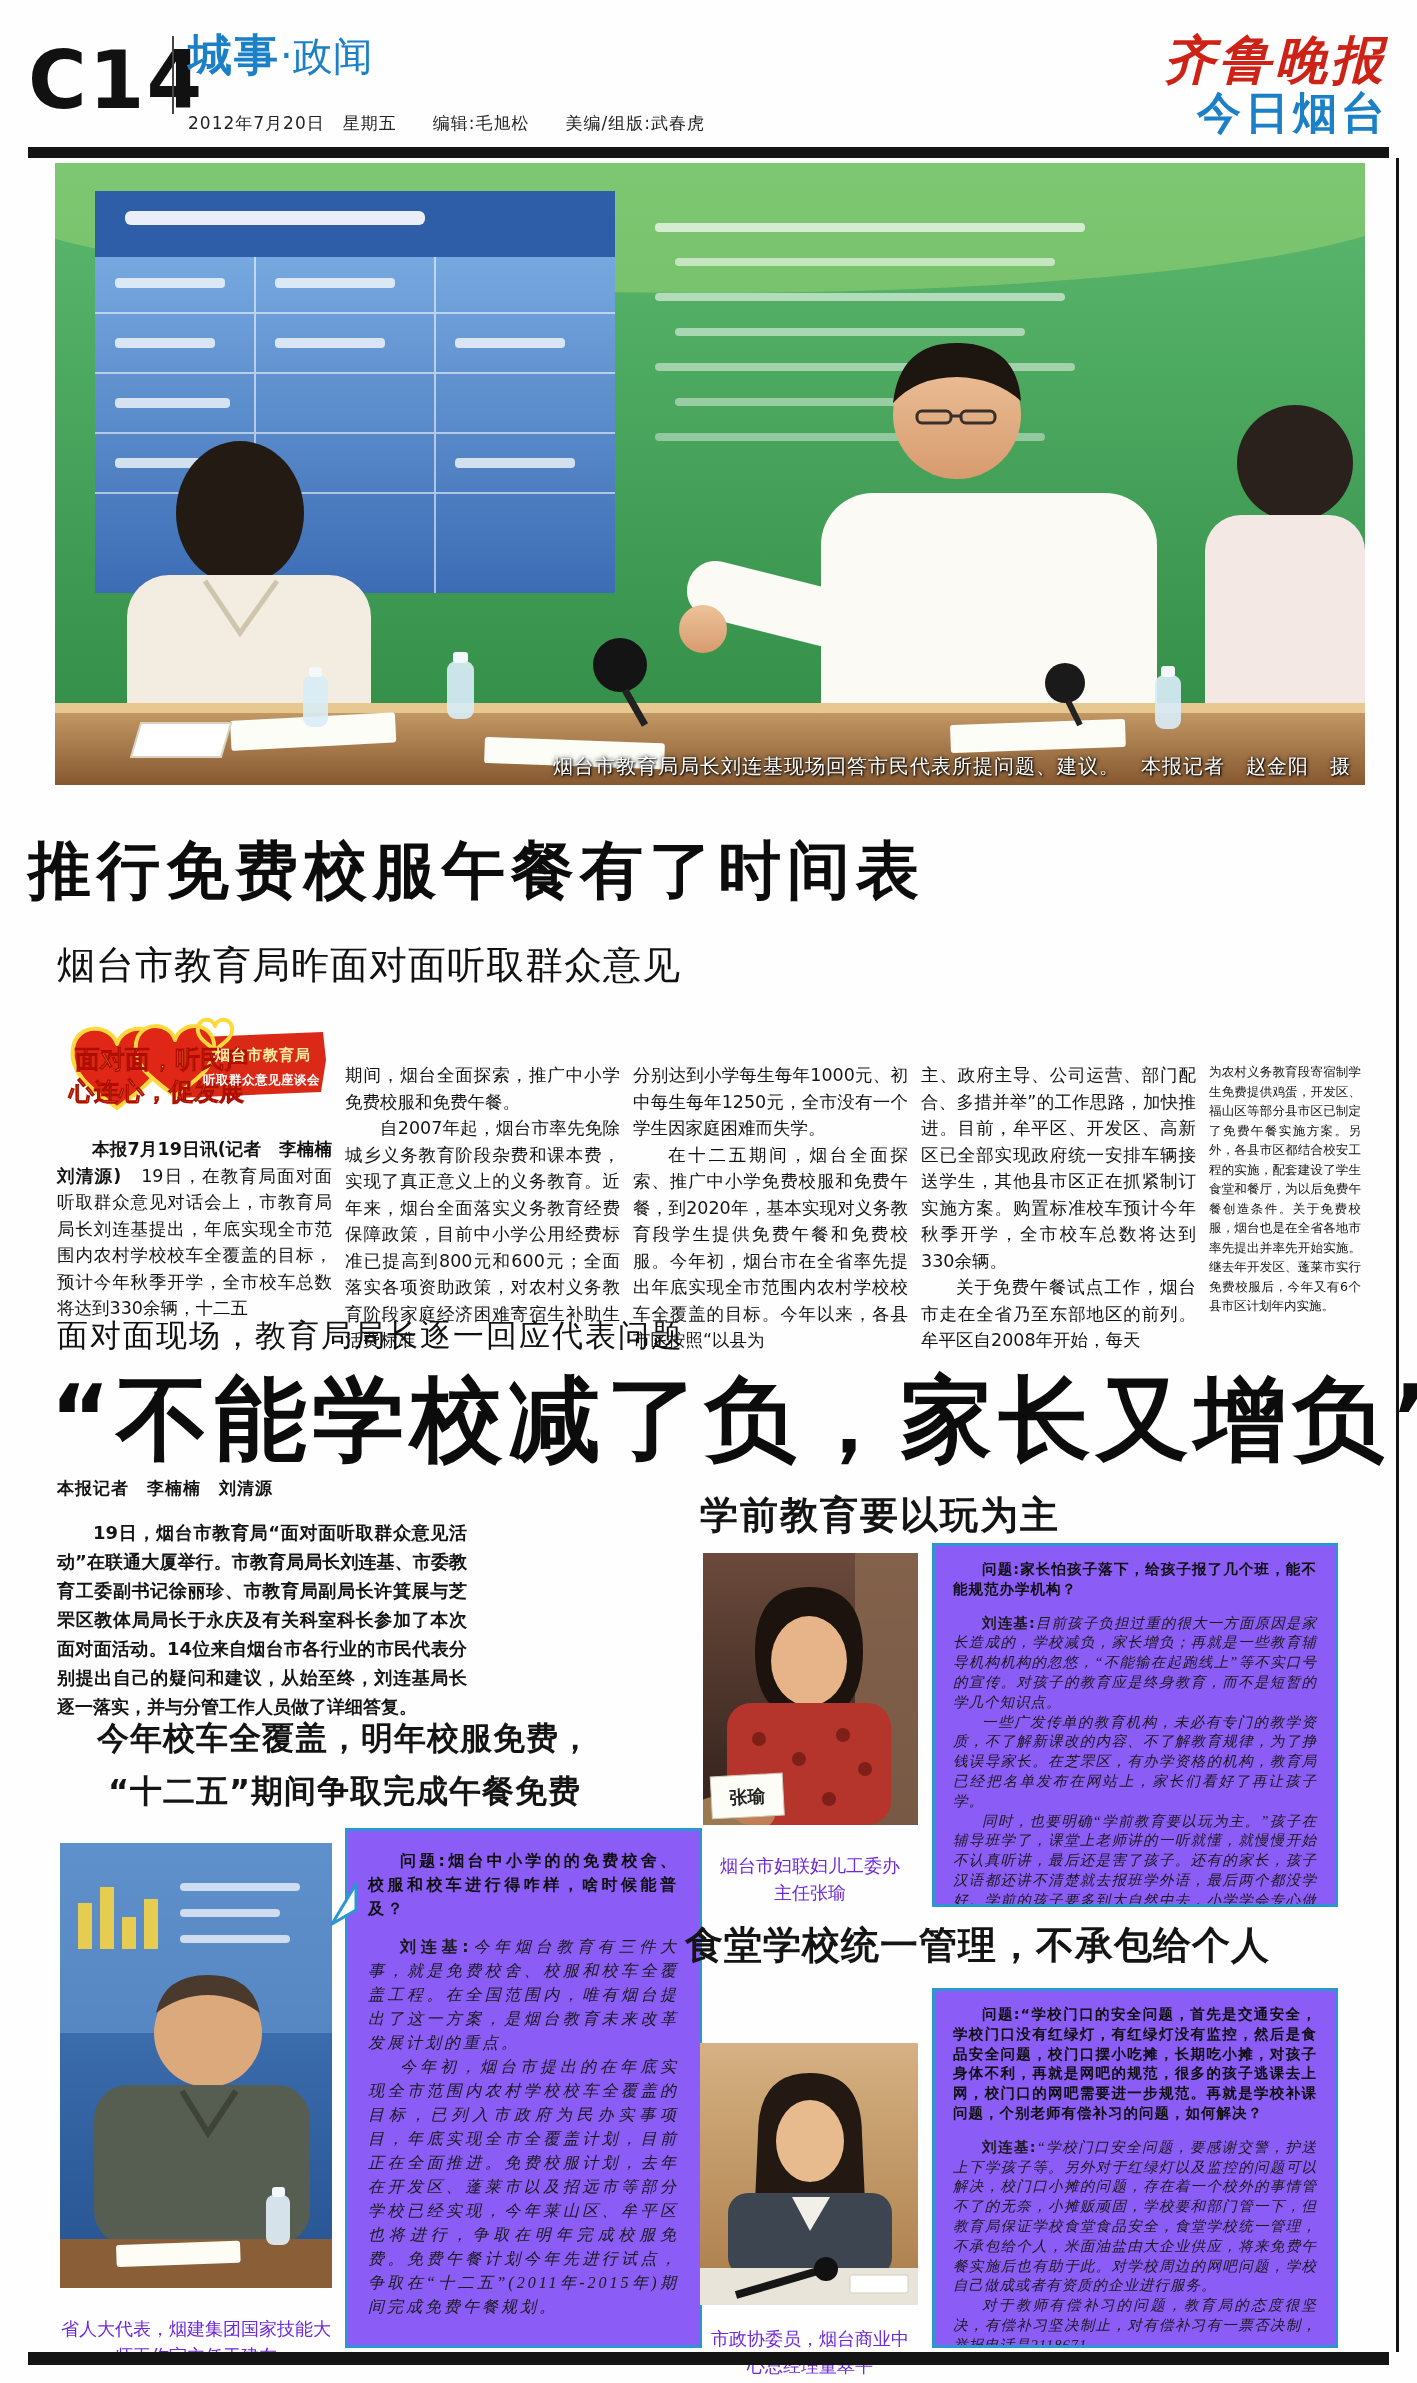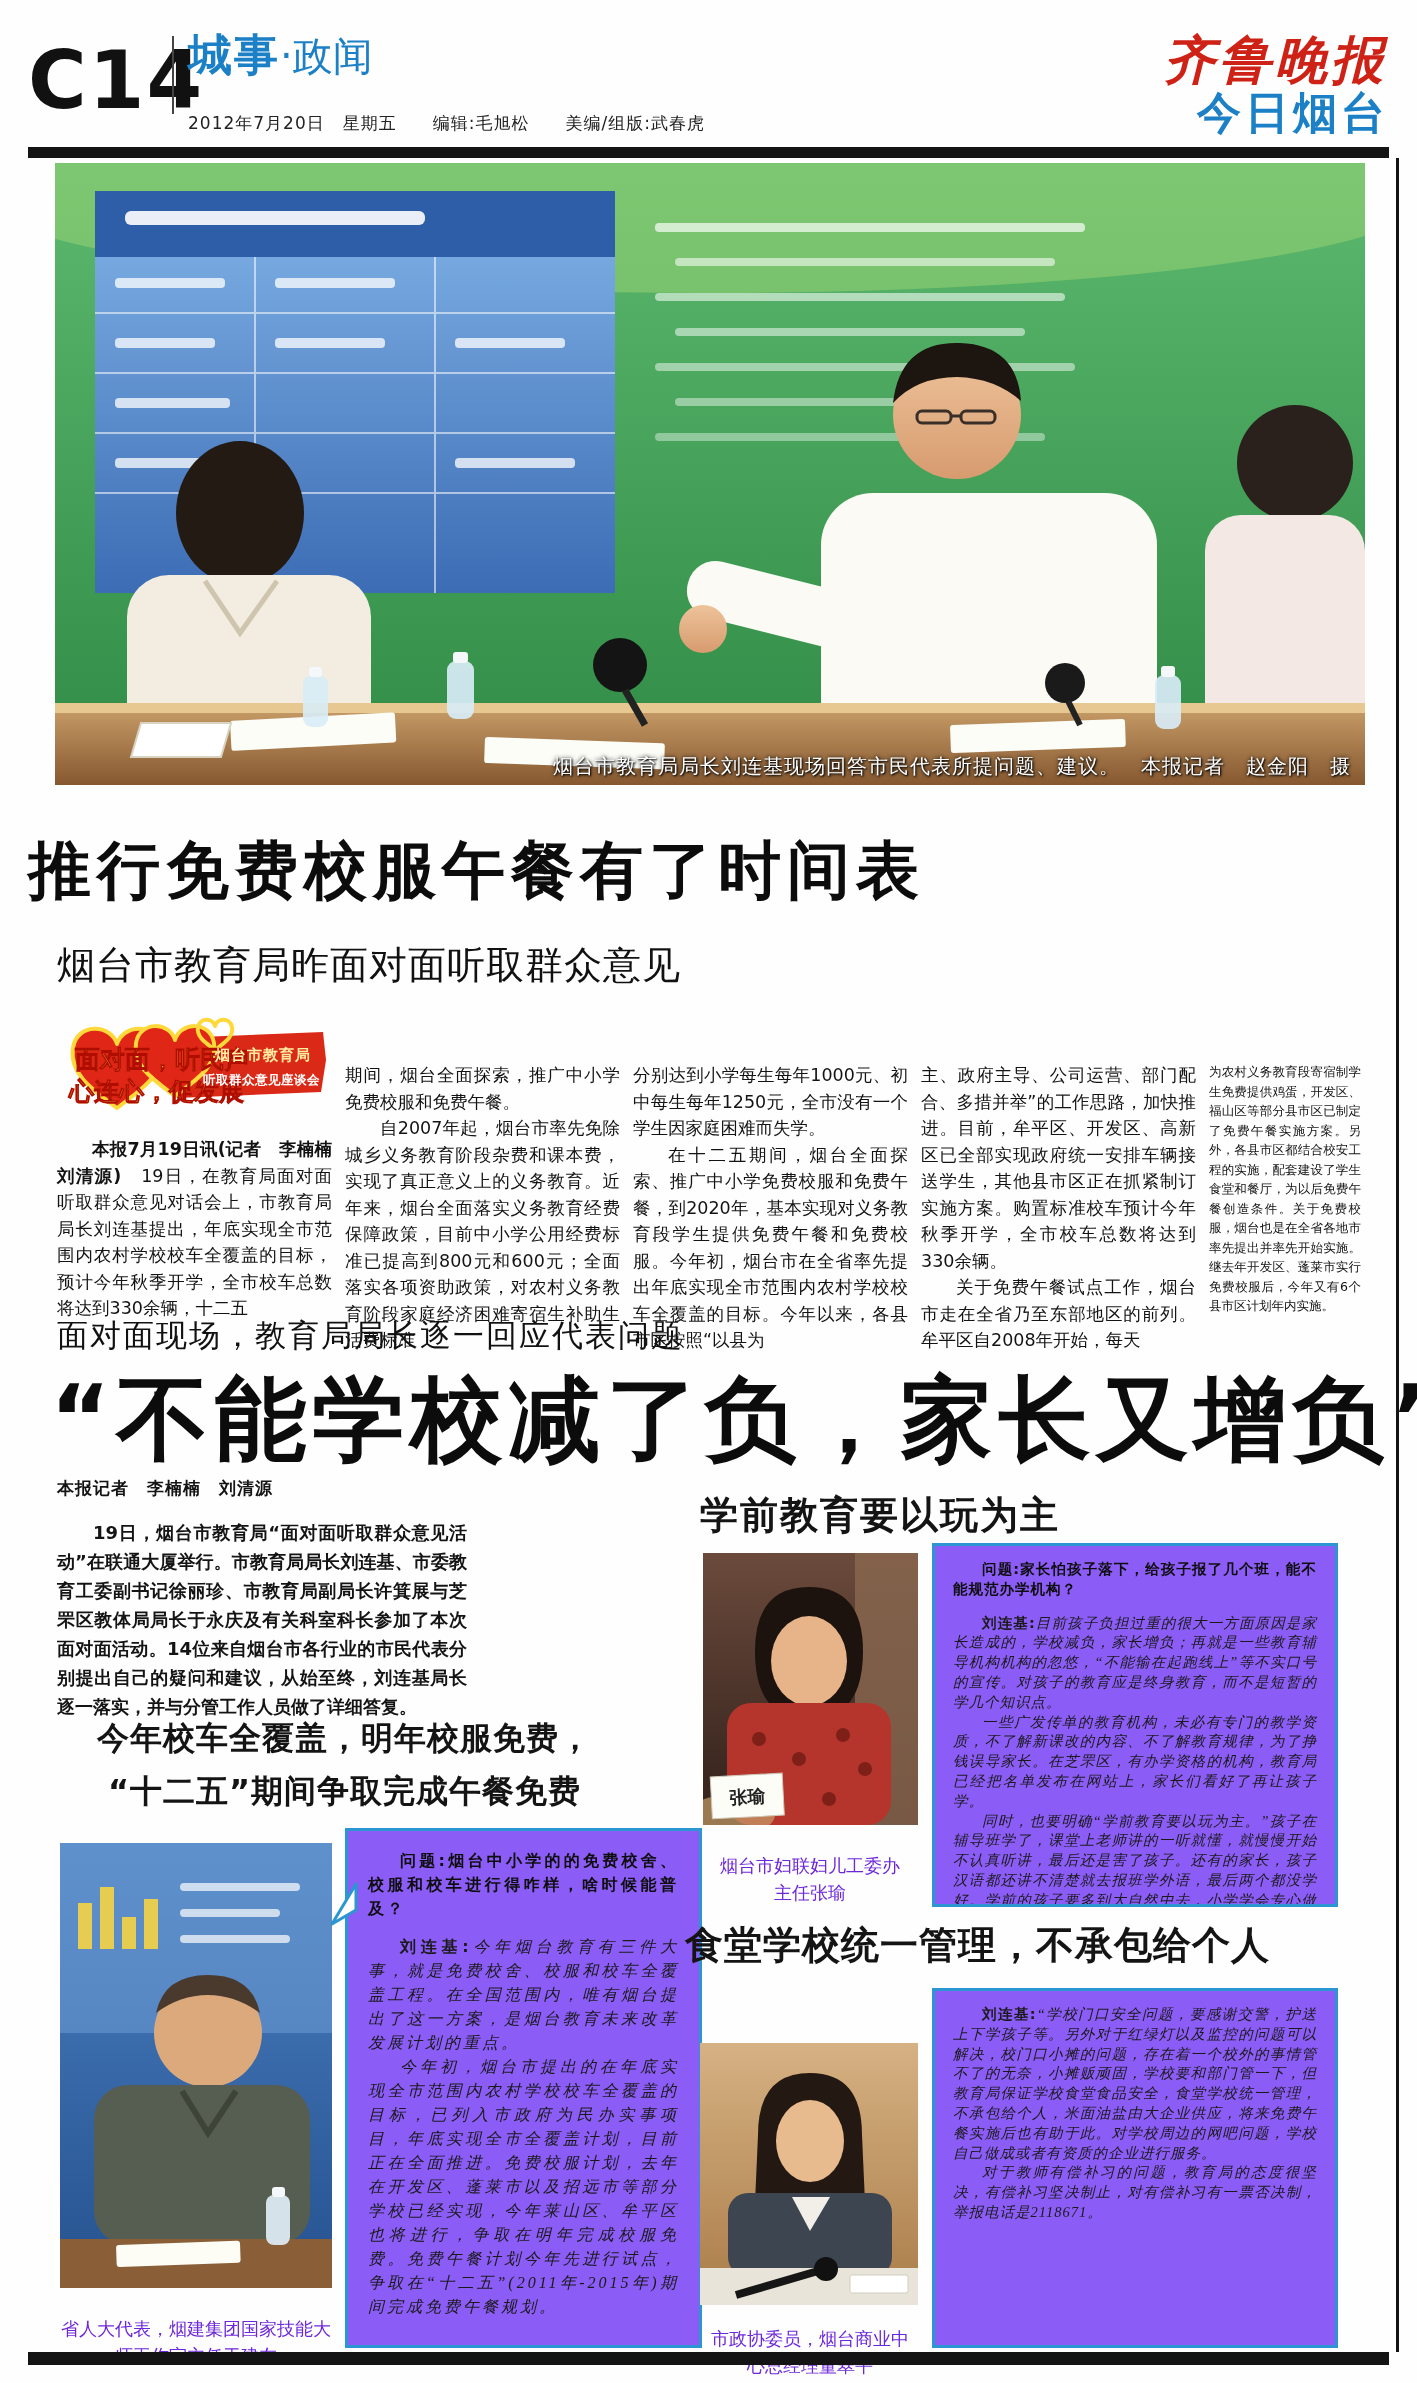--- a/index.html
+++ b/index.html
@@ -357,19 +357,20 @@
       <circle cx="126" cy="226" r="12" fill="#111"></circle>
       <rect x="150" y="232" width="58" height="18" rx="2" fill="#ffffff" stroke="#d2cdbf"></rect>
     </svg>
   </div>
   <div class="pcaption" id="cap-dong">
     <div>市政协委员，烟台商业中</div>
     <div>心总经理董翠平</div>
   </div>
 
   <div class="qa" id="qa3">
+    <p class="q"><b class="q-label">问题:</b><span>“学校门口的安全问题，首先是交通安全，学校门口没有红绿灯，有红绿灯没有监控，然后是食品安全问题，校门口摆小吃摊，长期吃小摊，对孩子身体不利，再就是网吧的规范，很多的孩子逃课去上网，校门口的网吧需要进一步规范。再就是学校补课问题，个别老师有偿补习的问题，如何解决？</span></p>
     <p class="a"><b class="a-label">刘连基:</b><span>“学校门口安全问题，要感谢交警，护送上下学孩子等。另外对于红绿灯以及监控的问题可以解决，校门口小摊的问题，存在着一个校外的事情管不了的无奈，小摊贩顽固，学校要和部门管一下，但教育局保证学校食堂食品安全，食堂学校统一管理，不承包给个人，米面油盐由大企业供应，将来免费午餐实施后也有助于此。对学校周边的网吧问题，学校自己做成或者有资质的企业进行服务。</span></p>
     <p class="a">对于教师有偿补习的问题，教育局的态度很坚决，有偿补习坚决制止，对有偿补习有一票否决制，举报电话是2118671。</p>
   </div>
 
   <div class="rule-right"></div>
   <div class="bar-bottom"></div>
 </div>
 
 </body></html>

